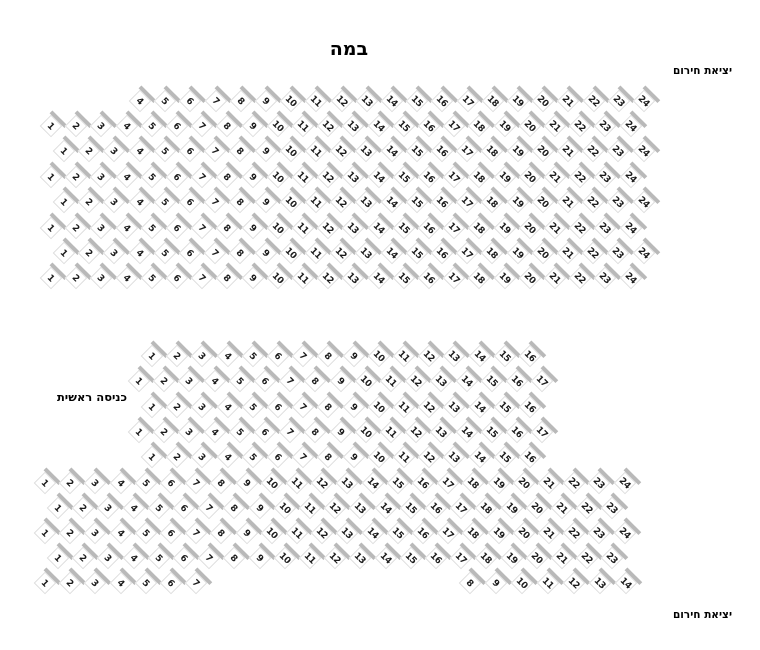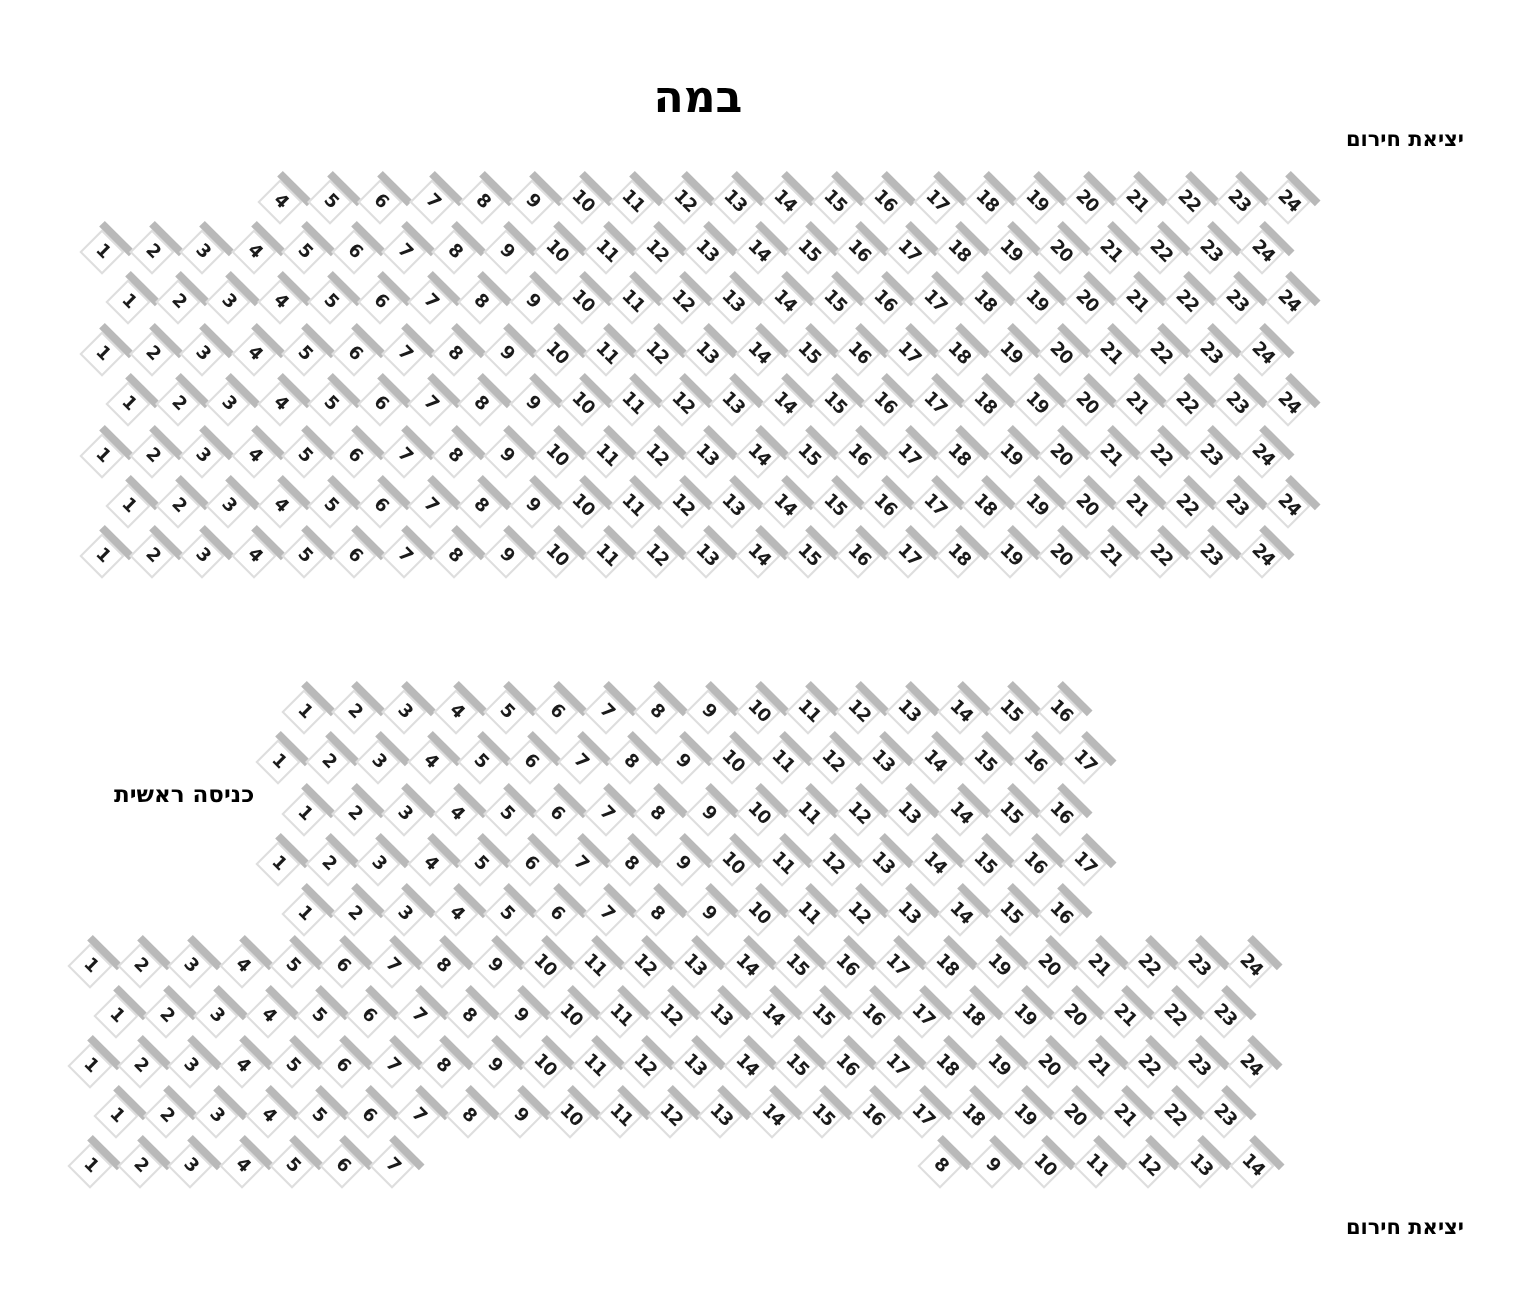--- a/index.html
+++ b/index.html
@@ -57,21 +57,21 @@
     position: absolute;
     direction: rtl;
     color: #000000;
     font-weight: 700;
     white-space: nowrap;
   }
   .stage-title {
     top: 37px;
     left: 349px;
     transform: translateX(-50%);
-    font-size: 22px;
+    font-size: 19px;
   }
   .exit-top    { top: 64px;  right: 28px; font-size: 10.5px; }
   .exit-bottom { top: 608px; right: 28px; font-size: 10.5px; }
   .entrance    { top: 390px; left: 57px;  font-size: 11.5px; }
 </style>
 </head>
 <body>
 
 <div id="stage-map">
 

